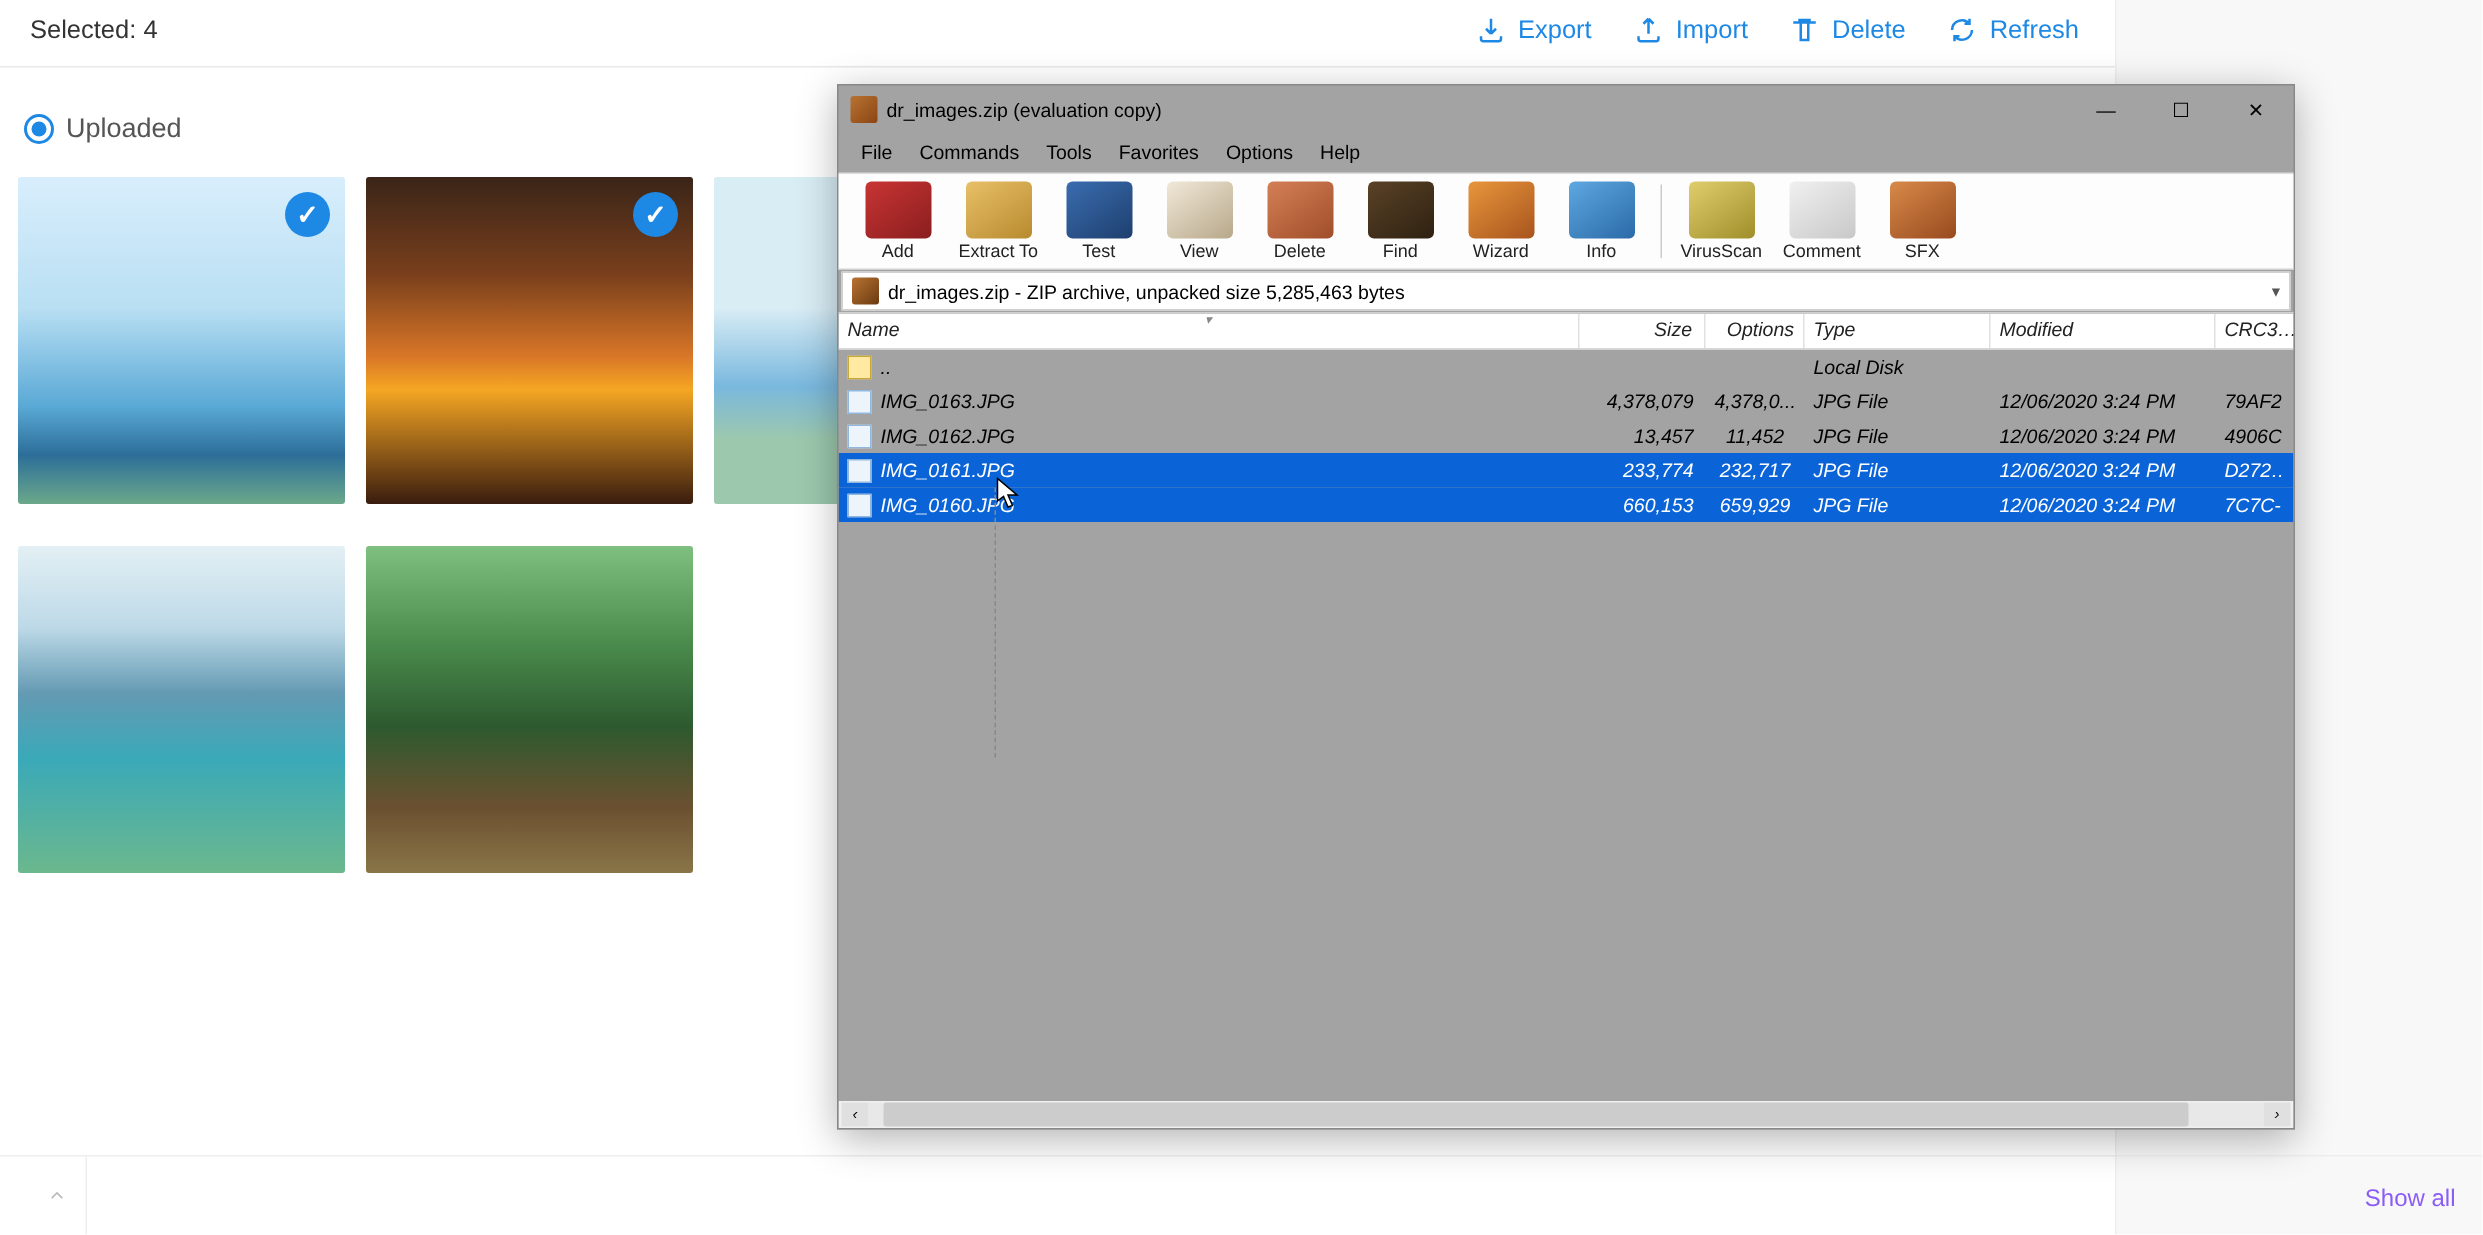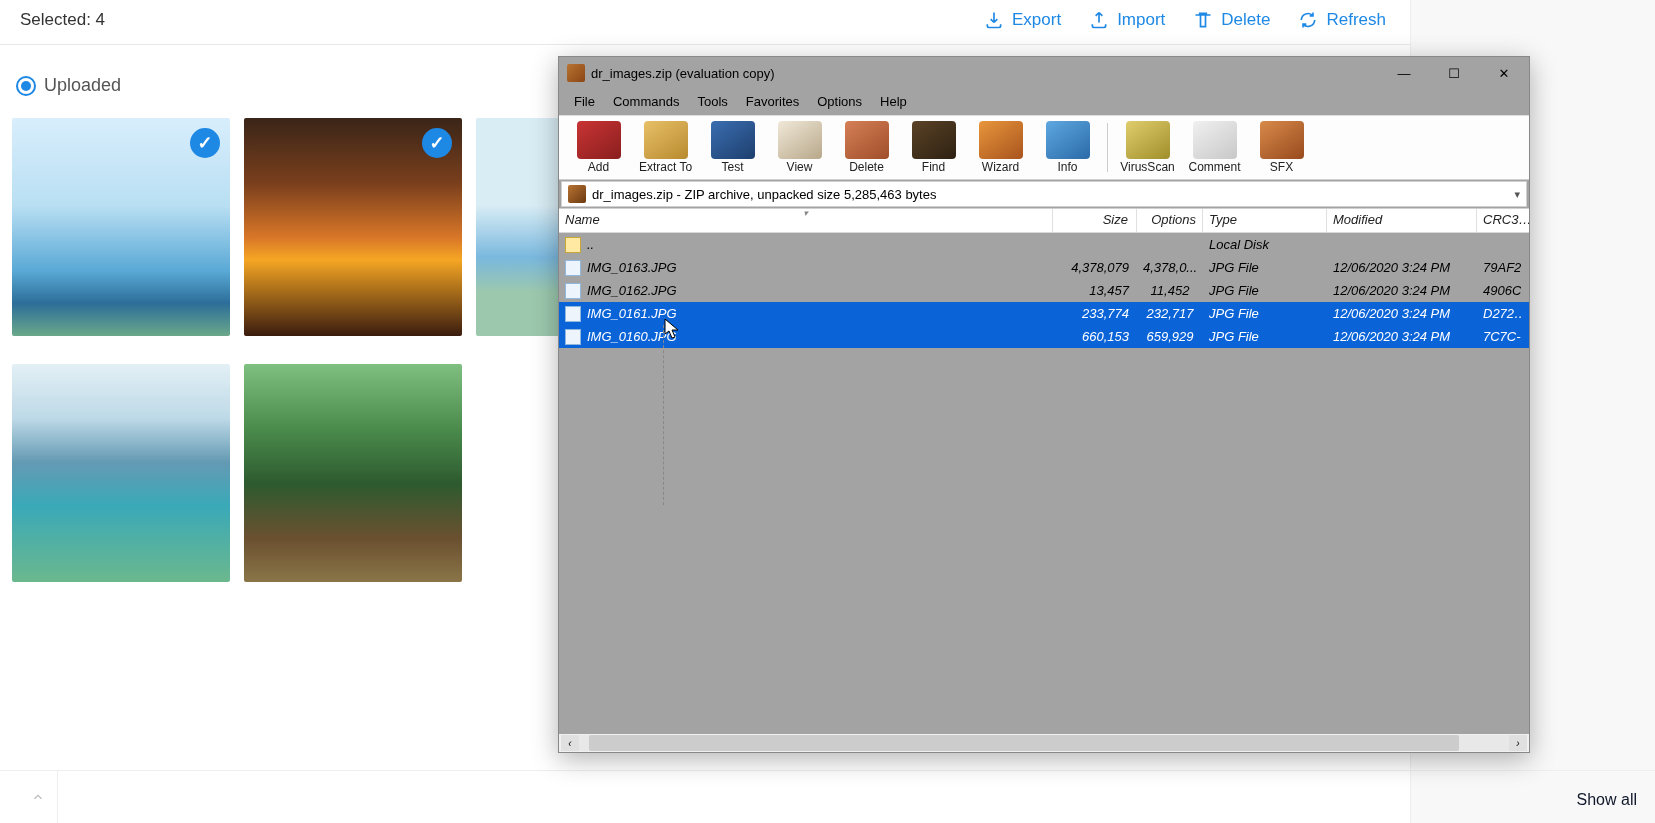--- a/index.html
+++ b/index.html
@@ -22,21 +22,21 @@
 .thumbs { display: flex; flex-wrap: wrap; gap: 14px; }
 .thumb { width: 218px; height: 218px; position: relative; border-radius: 2px; overflow: hidden; }
 .thumb.check::after { content: '✓'; position: absolute; top: 10px; right: 10px; width: 30px; height: 30px; background: #1e88e5; color: #fff; border-radius: 50%; display: flex; align-items: center; justify-content: center; font-size: 18px; font-weight: bold; }
 .thumb1 { background: linear-gradient(to bottom, #d8eefc 0%, #b9dff3 40%, #5aa9d6 70%, #2c6e99 85%, #6ba88a 100%); }
 .thumb2 { background: linear-gradient(to bottom, #3a2518 0%, #7a3f1c 30%, #d97728 55%, #f5a623 65%, #3a1c0e 100%); }
 .thumb3 { background: linear-gradient(to bottom, #d9edf5 40%, #7ab8de 64%, #9cc8ae 80%); }
 .thumb4 { background: linear-gradient(to bottom, #e3f0f5 0%, #bdd9e7 25%, #649ab3 45%, #3aa9b8 65%, #6bb88d 100%); }
 .thumb5 { background: linear-gradient(to bottom, #7fc080 0%, #4a8b4c 30%, #2d5a2f 55%, #6b5030 80%, #8a7548 100%); }
 
 .right-band { position: absolute; right: 0; top: 0; width: 245px; height: 100%; background: #f8f8f8; border-left: 1px solid #eee; }
-.show-all { position: absolute; right: 18px; bottom: 14px; font-size: 16px; color: #0f172a; margin-left: 28px; }
+.show-all { position: absolute; right: 18px; bottom: 14px; font-size: 16px; color: #8b5cf6; margin-left: 28px; }
 .bottom-sep { position: absolute; bottom: 52px; left: 0; width: 100%; height: 1px; background: #eee; }
 .arrow-box { position: absolute; bottom: 0; left: 18px; width: 40px; height: 52px; display: flex; align-items: center; justify-content: center; border-right: 1px solid #eee; }
 
 
 .winrar { position: absolute; top: 56px; left: 558px; width: 972px; height: 697px; background: #a3a3a3; border: 1px solid #888; box-shadow: 0 6px 25px rgba(0,0,0,0.3); display: flex; flex-direction: column; }
 .titlebar { height: 32px; display: flex; align-items: center; justify-content: space-between; padding: 0 0 0 8px; }
 .titlebar-left { display: flex; align-items: center; gap: 6px; }
 .titlebar-icon { width: 18px; height: 18px; background: linear-gradient(135deg,#b87333,#8b4513); border-radius: 2px; }
 .titlebar-title { font-size: 13px; color: #000; }
 .titlebar-btns { display: flex; }

